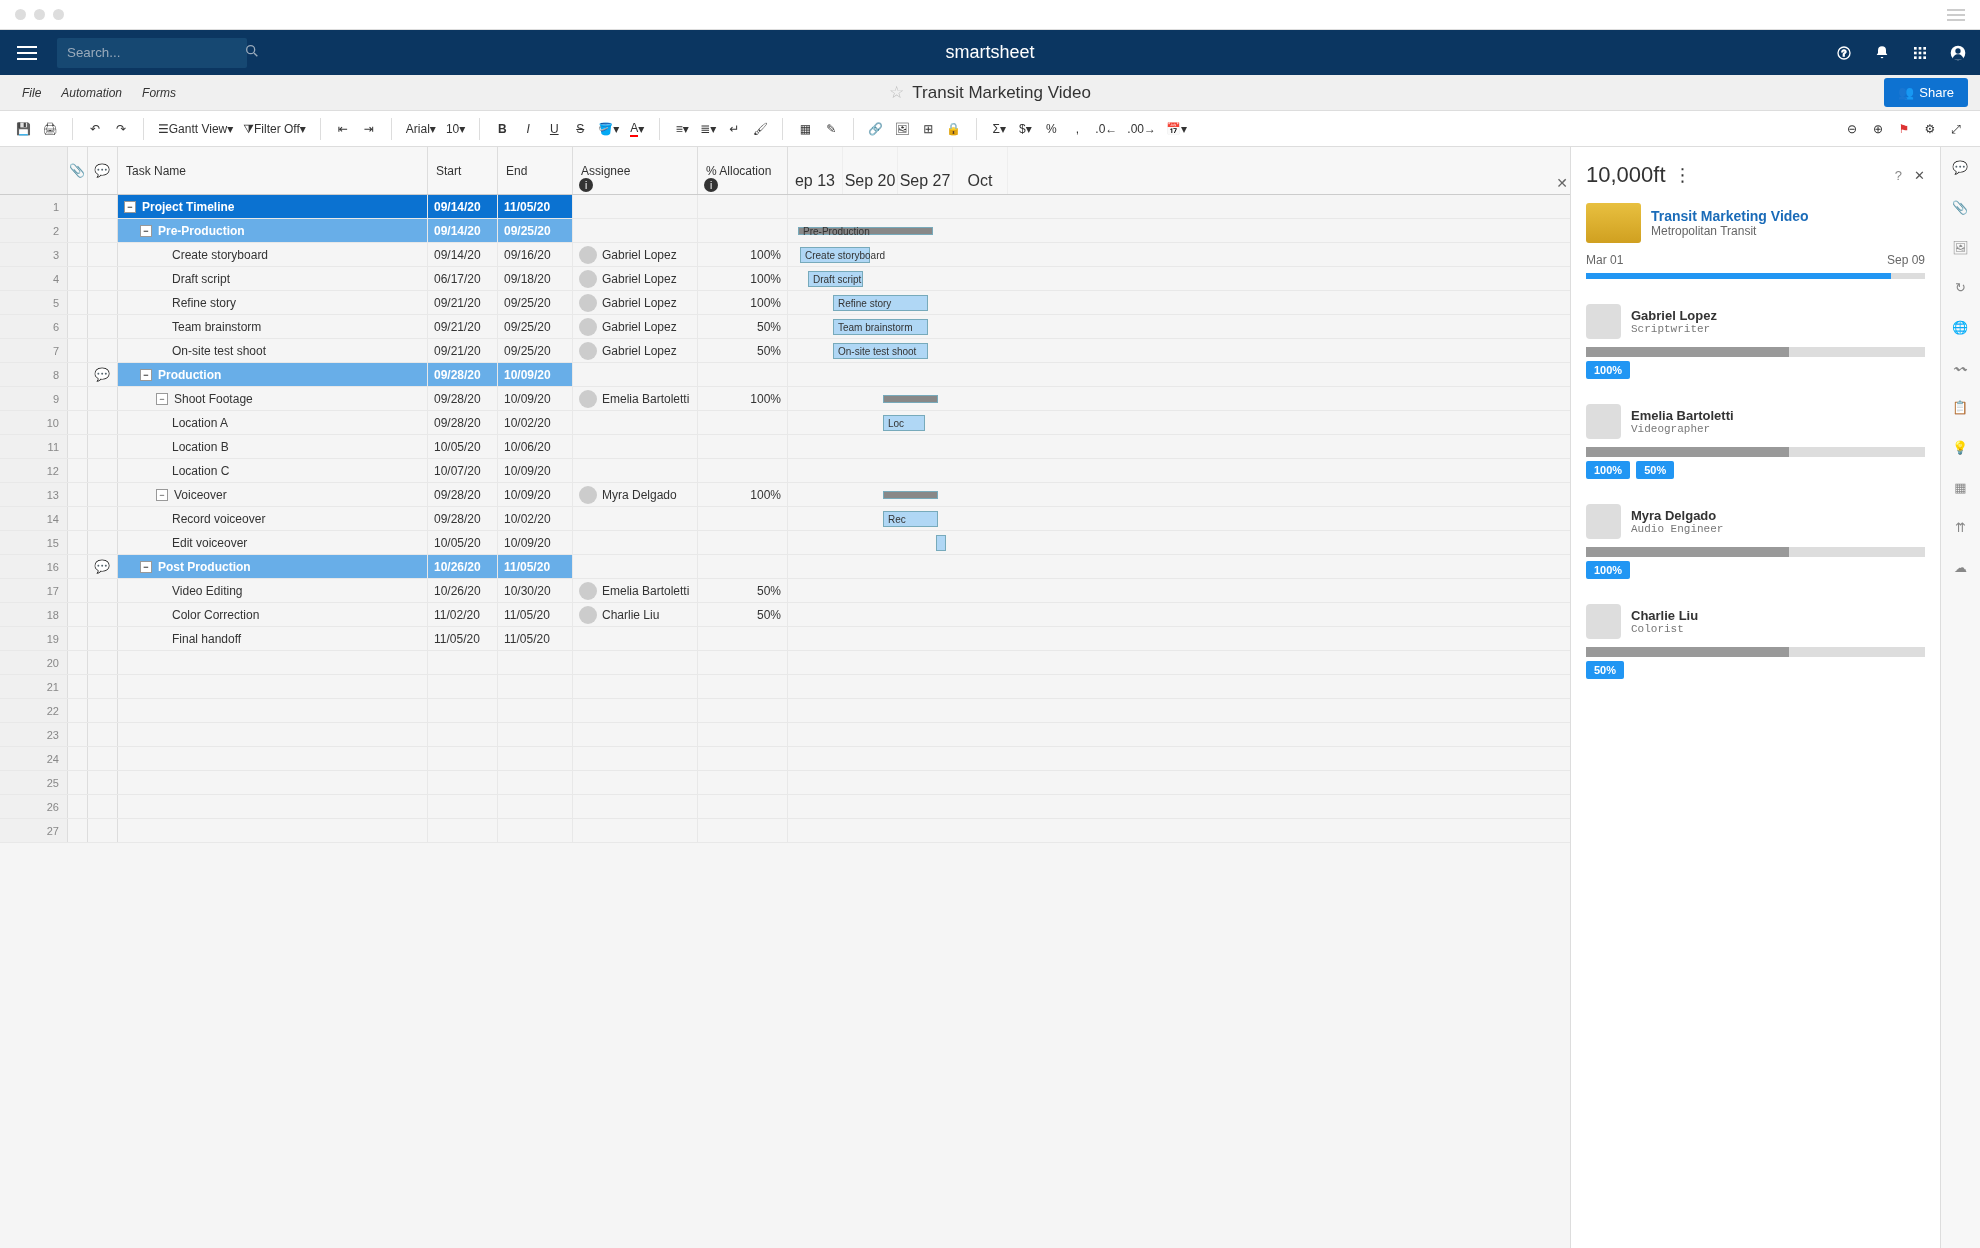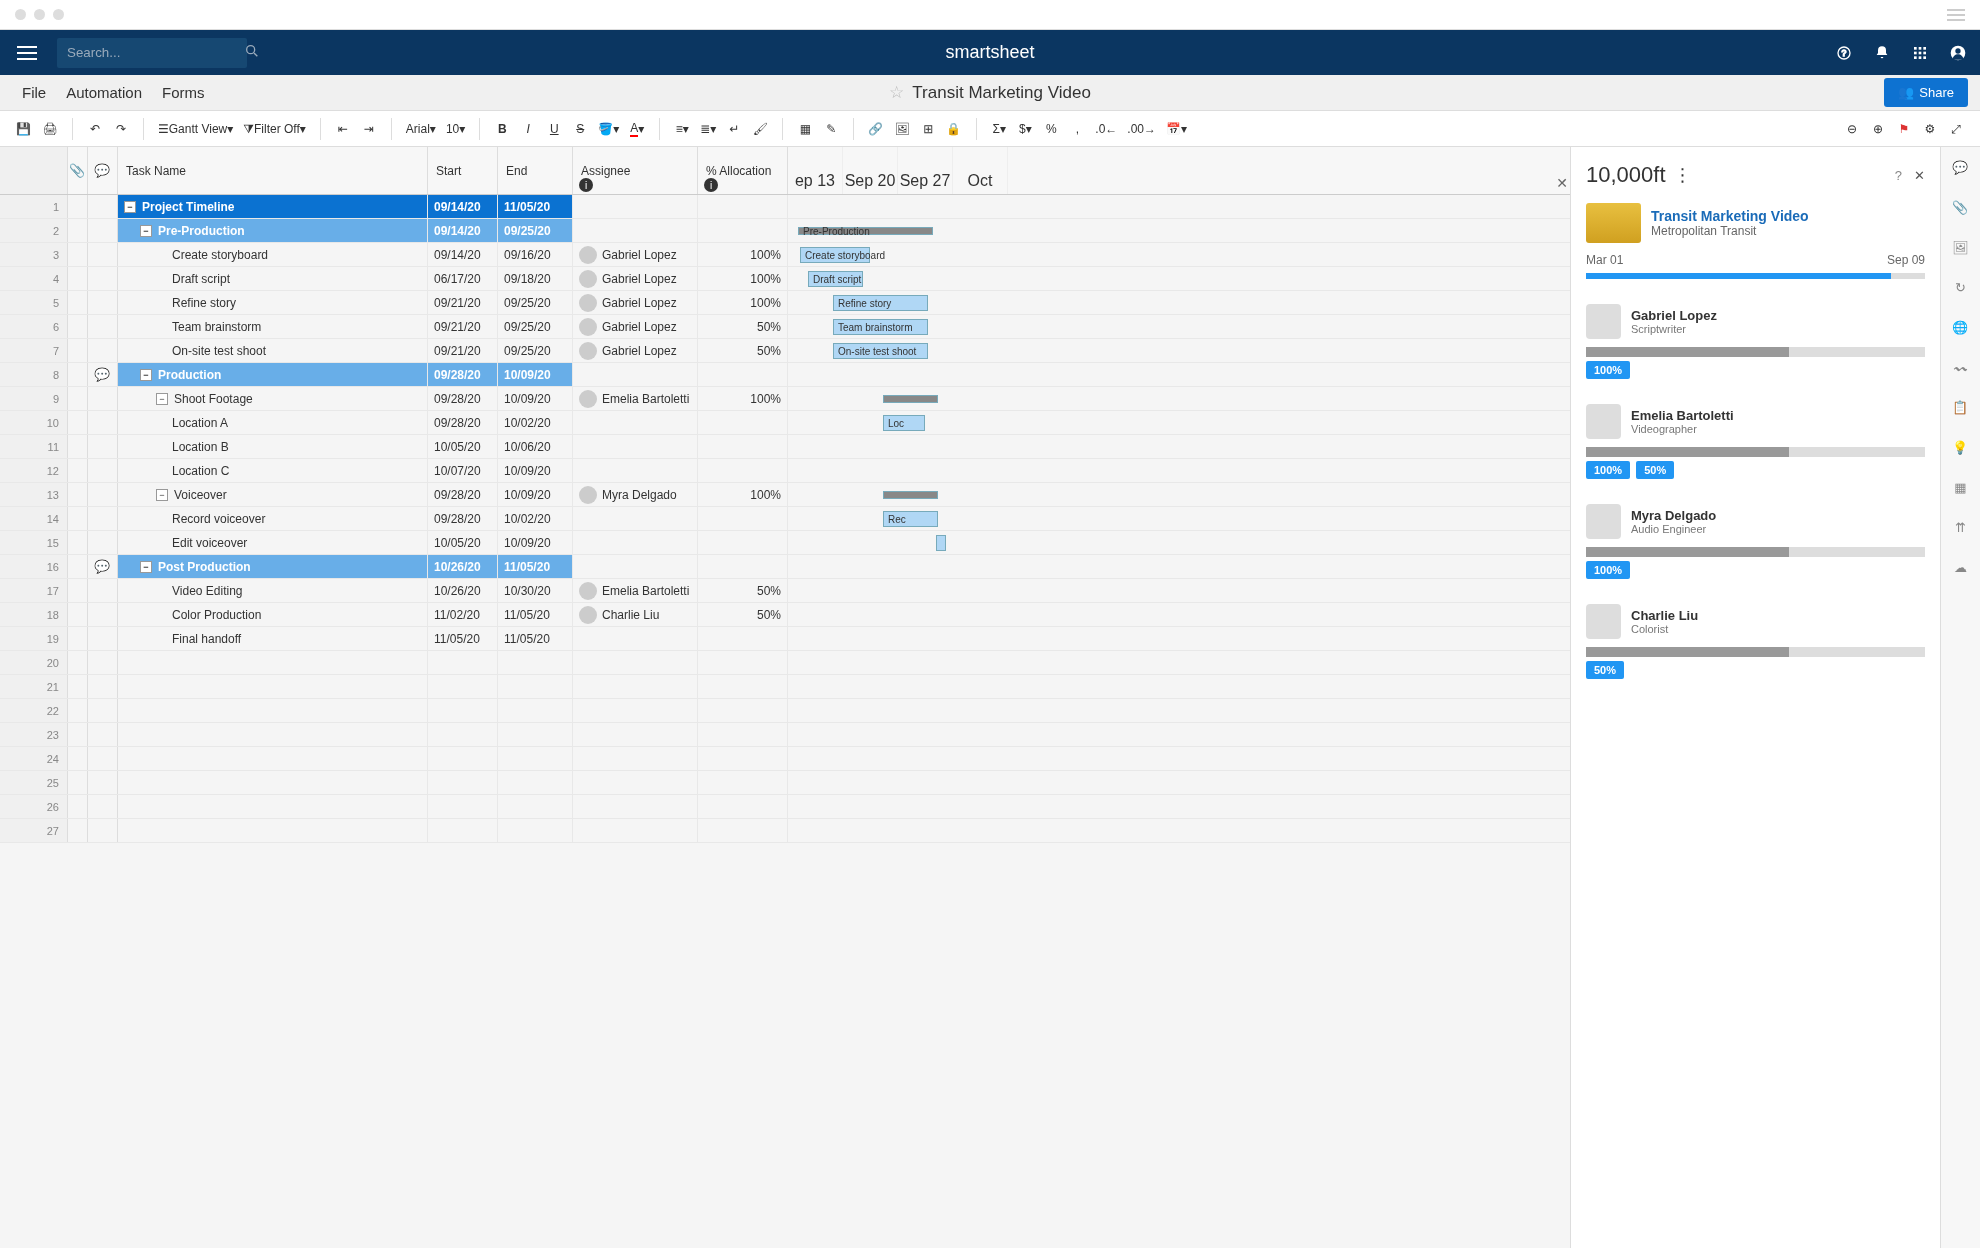--- a/index.html
+++ b/index.html
@@ -12,21 +12,21 @@
 .top-nav{background:#0b3661;height:45px;display:flex;align-items:center;padding:0 12px;color:#fff;}
 .menu-icon{display:flex;flex-direction:column;gap:4px;cursor:pointer;padding:5px;}
 .menu-icon span{width:20px;height:2px;background:#fff;}
 .search-box{background:#164872;margin-left:15px;width:190px;height:30px;display:flex;align-items:center;padding:0 10px;border-radius:2px;}
 .search-box input{background:none;border:none;color:#fff;outline:none;flex:1;}
 .search-box input::placeholder{color:#9ab;}
 .brand{position:absolute;left:50%;transform:translateX(-50%);font-size:18px;font-weight:300;}
 .top-right-icons{margin-left:auto;display:flex;gap:18px;align-items:center;}
 .icon-btn{width:20px;height:20px;display:inline-flex;align-items:center;justify-content:center;cursor:pointer;}
 .secondary-bar{background:#f0f0f0;height:36px;display:flex;align-items:center;padding:0 12px;border-bottom:1px solid #ddd;}
-.secondary-bar .menu-item{padding:0 10px;cursor:pointer;font-size:15px;}
+.secondary-bar .menu-item{padding:0 10px;cursor:pointer;font-size:12px;font-style:italic;}
 .doc-title{position:absolute;left:50%;transform:translateX(-50%);font-size:17px;display:flex;align-items:center;gap:8px;}
 .share-btn{margin-left:auto;background:#0e72d1;color:#fff;padding:7px 14px;border-radius:3px;cursor:pointer;font-size:13px;display:flex;align-items:center;gap:5px;}
 .toolbar{background:#fff;height:36px;display:flex;align-items:center;padding:0 8px;border-bottom:1px solid #ddd;gap:4px;}
 .tb-group{display:flex;align-items:center;gap:2px;padding:0 4px;}
 .tb-sep{width:1px;height:22px;background:#ddd;margin:0 2px;}
 .tb-btn{min-width:24px;height:26px;display:inline-flex;align-items:center;justify-content:center;cursor:pointer;padding:0 4px;font-size:12px;}
 .main-area{display:flex;height:calc(100vh - 147px);}
 .sheet-area{flex:1;display:flex;overflow:hidden;position:relative;}
 .grid-wrap{display:flex;flex-direction:column;flex:1;}
 .grid-header{display:flex;background:#f7f7f7;border-bottom:1px solid #ccc;height:48px;}
@@ -67,21 +67,21 @@
 .project-thumb{width:55px;height:40px;background:linear-gradient(#e8c040,#d0a020);border-radius:3px;}
 .project-name{font-weight:bold;font-size:14px;color:#1a6bb8;}
 .project-org{font-size:12px;color:#666;}
 .date-range{display:flex;justify-content:space-between;font-size:12px;color:#666;margin-bottom:6px;}
 .progress-thin{height:6px;background:#ddd;position:relative;margin-bottom:25px;}
 .progress-thin::after{content:'';position:absolute;left:0;top:0;height:100%;width:90%;background:#2196f3;}
 .resource-item{margin-bottom:25px;}
 .resource-head{display:flex;gap:10px;align-items:center;margin-bottom:8px;}
 .resource-avatar{width:35px;height:35px;border-radius:4px;background:#ddd;}
 .resource-name{font-weight:bold;font-size:13px;}
-.resource-role{font-size:11px;color:#777;}
+.resource-role{font-size:11px;color:#777;font-family:Liberation Mono, monospace;}
 .resource-bar{height:10px;background:#ddd;position:relative;margin-bottom:4px;}
 .resource-bar-fill{position:absolute;height:100%;background:#999;}
 .resource-badges{display:flex;gap:6px;}
 .util-badge{background:#2196f3;color:#fff;padding:3px 8px;font-size:11px;font-weight:bold;border-radius:2px;}
 .right-rail{width:40px;background:#f7f7f7;border-left:1px solid #ddd;display:flex;flex-direction:column;align-items:center;padding-top:10px;gap:20px;}
 .rail-icon{width:20px;height:20px;cursor:pointer;color:#888;display:flex;align-items:center;justify-content:center;}
 .rail-icon.active{color:#2196f3;}
 svg{width:16px;height:16px;}
 .close-x{position:absolute;right:2px;top:28px;font-size:14px;cursor:pointer;color:#666;}
 </style>
@@ -483,21 +483,21 @@
             <div class="cell cell-start ">10/26/20</div>
             <div class="cell cell-end ">10/30/20</div>
             <div class="cell cell-assignee"><span class="avatar"></span>Emelia Bartoletti</div>
             <div class="cell cell-alloc">50%</div>
             <div class="gantt-cell"></div>
           </div>
           <div class="grid-row">
             <div class="row-num">18</div>
             <div class="attach-col"></div>
             <div class="comment-col"></div>
-            <div class="cell cell-task " style="padding-left:54px">Color Production</div>
+            <div class="cell cell-task " style="padding-left:54px">Color Correction</div>
             <div class="cell cell-start ">11/02/20</div>
             <div class="cell cell-end ">11/05/20</div>
             <div class="cell cell-assignee"><span class="avatar"></span>Charlie Liu</div>
             <div class="cell cell-alloc">50%</div>
             <div class="gantt-cell"></div>
           </div>
           <div class="grid-row">
             <div class="row-num">19</div>
             <div class="attach-col"></div>
             <div class="comment-col"></div>

